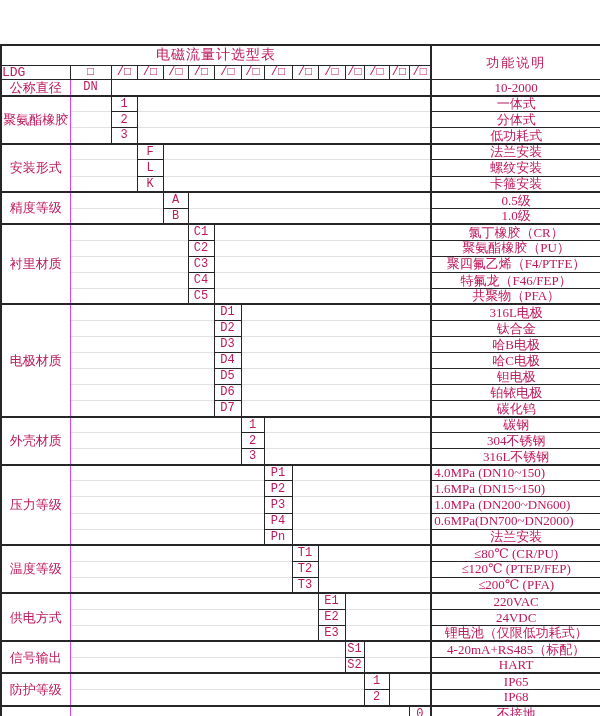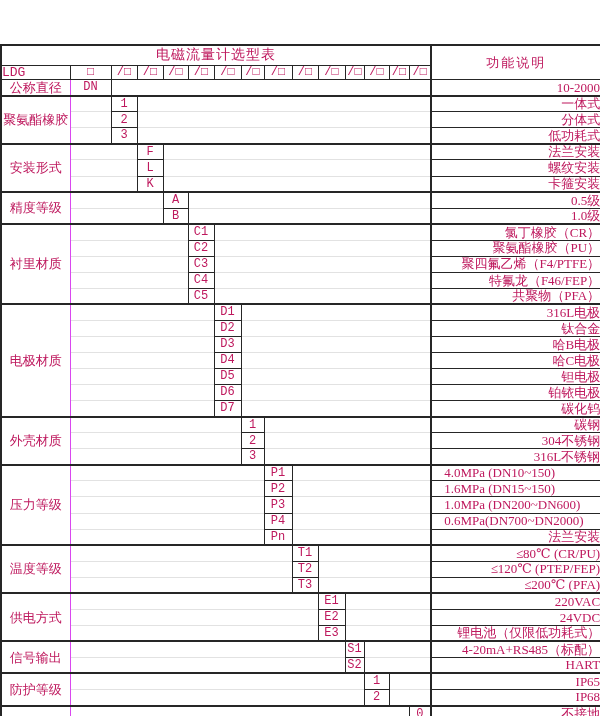--- a/index.html
+++ b/index.html
@@ -20,22 +20,22 @@
 
   td.lbl     { border:1px solid #d946ef; font-size:13px; }
   td.lblldg  { border:1px solid #262626; font-size:13px; text-align:left; 
                font-family:"Liberation Mono","DejaVu Sans Mono",monospace; }
 
   td.box     { border:1px solid #262626; font-size:12px;
                font-family:"Liberation Mono","DejaVu Sans Mono",monospace; }
 
   td.void    { border:none; border-top:1px solid #e2e2e2; }
 
-  td.desc    { border:1px solid #262626; border-left-width:2px; font-size:13px;text-align:right; }
-  td.desc.left { text-align:left; padding-left:12px; }
+  td.desc    { border:1px solid #262626; border-left-width:2px; font-size:13px; }
+  td.desc.left { text-align:left; padding-left:2px; }
 
   tr.blk td.lbl, tr.blk td.box, tr.blk td.void, tr.blk td.desc { border-top:2px solid #262626; }
 
   tr.r-title { height:20px; }
   tr.r-ldg   { height:14px; }
   tr.r-data  { height:16px; }
 
   #bottom-strip {
     width:600px; height:5px;
     background:repeating-linear-gradient(90deg,#6f6f6f 0 3px,#ababab 3px 24px);

